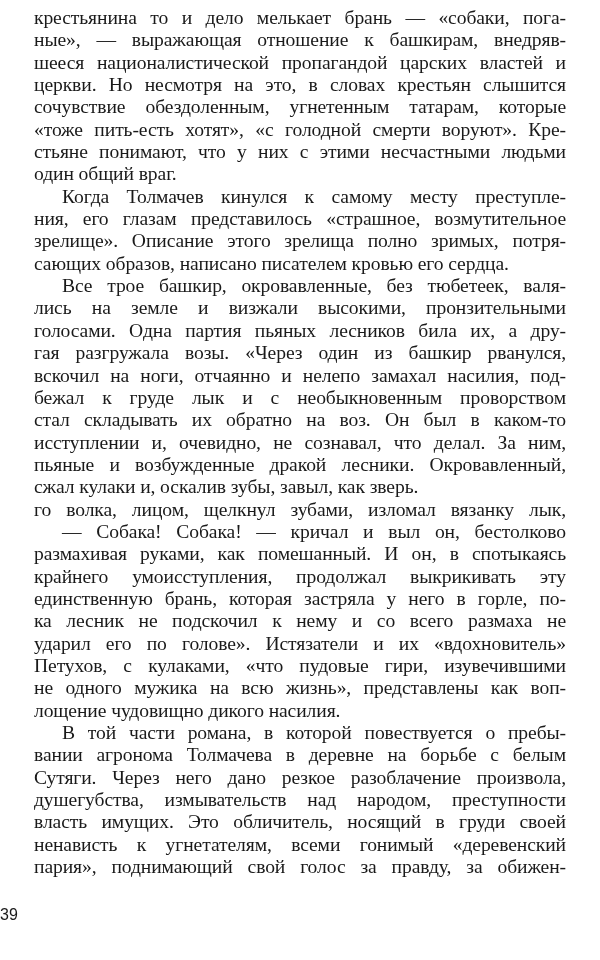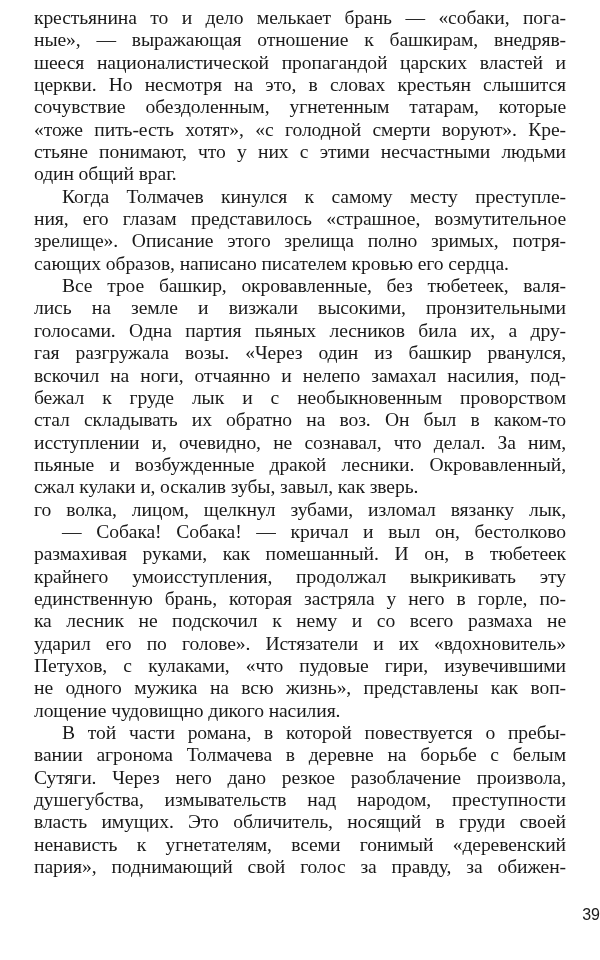--- a/index.html
+++ b/index.html
@@ -36,21 +36,21 @@
       text-align-last: left;
     }
     .line.indent {
       padding-left: 28px;
     }
     .page-number {
       position: absolute;
       left: 0;
       width: 600px;
       top: 906px;
-      text-align: right;
+      text-align: left;
       font-family: "Liberation Sans", "DejaVu Sans", sans-serif;
       font-size: 16px;
       color: #1a1a1a;
     }
   </style>
 </head>
 <body>
 
 <div class="page" id="page-body">
     <span class="line">крестьянина то и дело мелькает брань — «собаки, пога-</span>
@@ -70,21 +70,21 @@
     <span class="line">голосами. Одна партия пьяных лесников била их, а дру-</span>
     <span class="line">гая разгружала возы. «Через один из башкир рванулся,</span>
     <span class="line">вскочил на ноги, отчаянно и нелепо замахал насилия, под-</span>
     <span class="line">бежал к груде лык и с необыкновенным проворством</span>
     <span class="line">стал складывать их обратно на воз. Он был в каком-то</span>
     <span class="line">исступлении и, очевидно, не сознавал, что делал. За ним,</span>
     <span class="line">пьяные и возбужденные дракой лесники. Окровавленный,</span>
     <span class="line last">сжал кулаки и, оскалив зубы, завыл, как зверь.</span>
     <span class="line">го волка, лицом, щелкнул зубами, изломал вязанку лык,</span>
     <span class="line indent">— Собака! Собака! — кричал и выл он, бестолково</span>
-    <span class="line">размахивая руками, как помешанный. И он, в тюбетеек</span>
+    <span class="line">размахивая руками, как помешанный. И он, в спотыкаясь</span>
     <span class="line">крайнего умоисступления, продолжал выкрикивать эту</span>
     <span class="line">единственную брань, которая застряла у него в горле, по-</span>
     <span class="line">ка лесник не подскочил к нему и со всего размаха не</span>
     <span class="line">ударил его по голове». Истязатели и их «вдохновитель»</span>
     <span class="line">Петухов, с кулаками, «что пудовые гири, изувечившими</span>
     <span class="line">не одного мужика на всю жизнь», представлены как воп-</span>
     <span class="line last">лощение чудовищно дикого насилия.</span>
     <span class="line indent">В той части романа, в которой повествуется о пребы-</span>
     <span class="line">вании агронома Толмачева в деревне на борьбе с белым</span>
     <span class="line">Сутяги. Через него дано резкое разоблачение произвола,</span>

